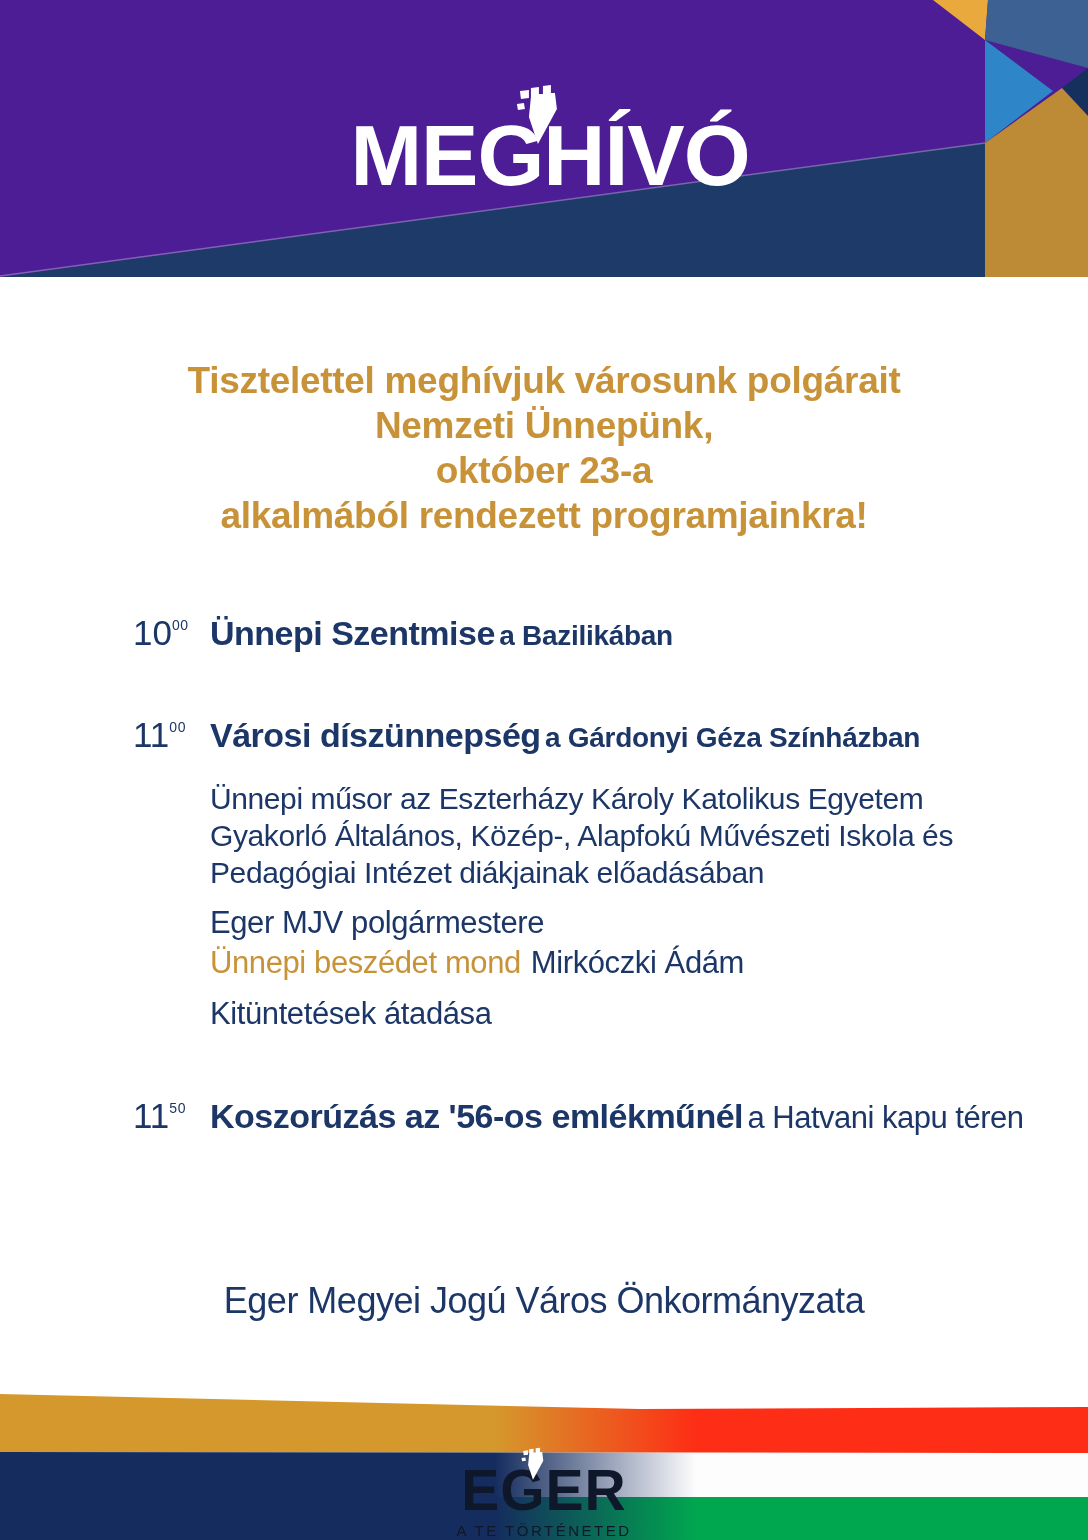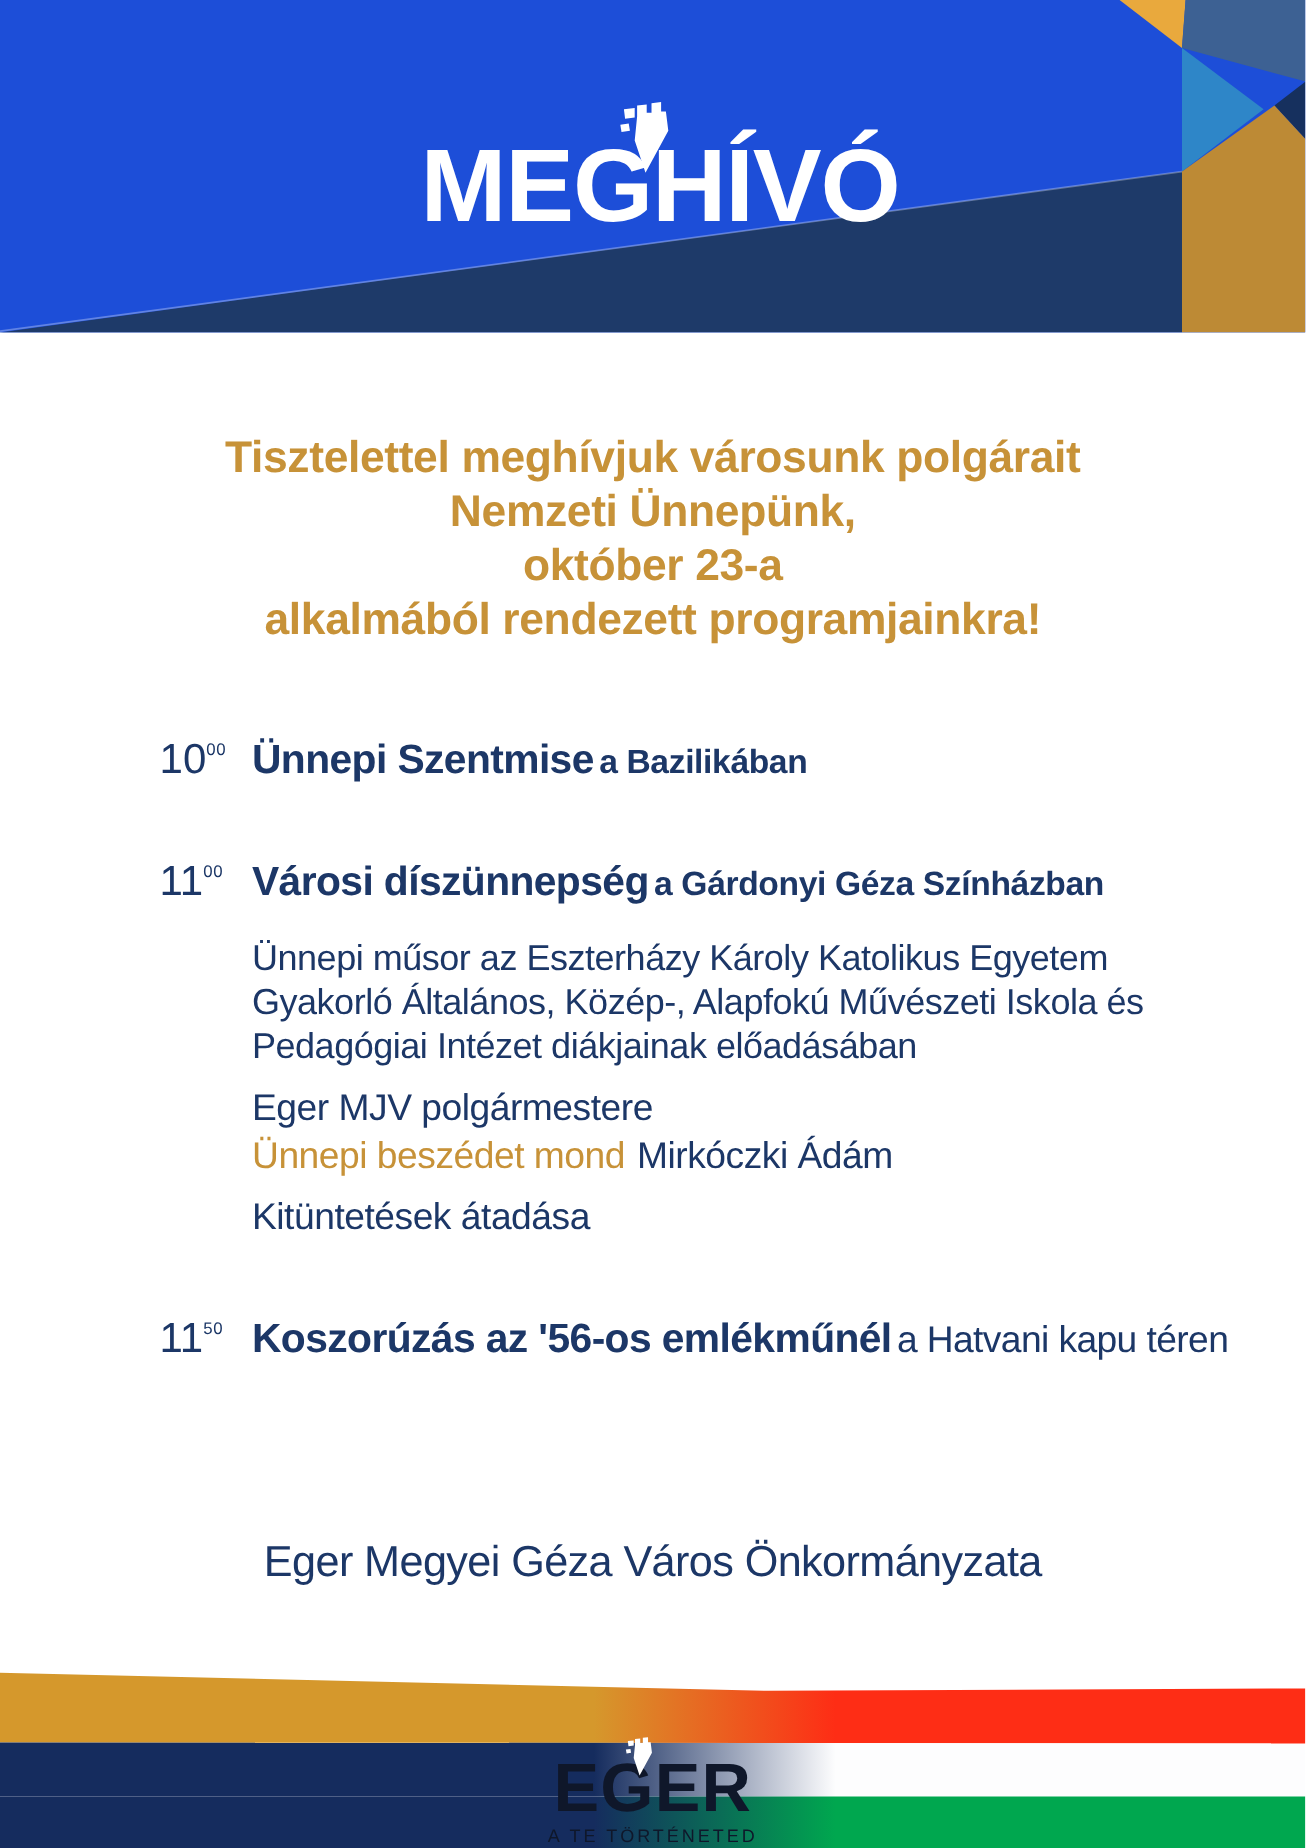--- a/index.html
+++ b/index.html
@@ -1,21 +1,21 @@
 <!DOCTYPE html>
 <html><head>
 <meta charset="utf-8">
 <style>
   html,body{margin:0;padding:0;background:#ffffff;}
   .page{
     position:relative;width:1088px;height:1540px;background:#ffffff;
     overflow:hidden;font-family:"Liberation Sans",sans-serif;
   }
   
-  .header{position:absolute;left:0;top:0;width:1088px;height:277px;background:#1d4ed8;}
+  .header{position:absolute;left:0;top:0;width:1088px;height:277px;background:#4c1d95;}
   .header-deco{position:absolute;left:0;top:0;width:1088px;height:277px;display:block;}
   .title-wrap{position:absolute;left:50%;top:112px;transform:translateX(-50%);margin-left:6px;}
   .meghivo{
     position:relative;margin:0;color:#ffffff;font-size:86px;font-weight:700;
     letter-spacing:-1px;line-height:1;white-space:nowrap;z-index:1;
   }
   .tower-big{position:absolute;left:163px;top:-30px;width:49px;height:70px;z-index:2;}
   
   .intro{
     position:absolute;left:0;top:358px;width:1088px;text-align:center;
@@ -111,21 +111,21 @@
     </div>
   </div>
 
   <div class="details awards">Kitüntetések átadása</div>
 
   <div class="entry entry-3">
     <span class="time"><span>11</span><sup>50</sup></span><span class="entry-title">Koszorúzás az '56-os emlékműnél</span>
     <span class="loc-reg">a Hatvani kapu téren</span>
   </div>
 
-  <div class="organizer">Eger Megyei Géza Város Önkormányzata</div>
+  <div class="organizer">Eger Megyei Jogú Város Önkormányzata</div>
 
   <svg class="footer-stripes" viewBox="0 0 1088 150" preserveAspectRatio="none" aria-hidden="true">
     <defs>
       <linearGradient id="gTop" x1="0" y1="0" x2="1" y2="0">
         <stop offset="0" stop-color="#D5982C"></stop>
         <stop offset="0.455" stop-color="#D5982C"></stop>
         <stop offset="0.64" stop-color="#FE2D15"></stop>
         <stop offset="1" stop-color="#FE2D15"></stop>
       </linearGradient>
       <linearGradient id="gMid" x1="0" y1="0" x2="1" y2="0">

